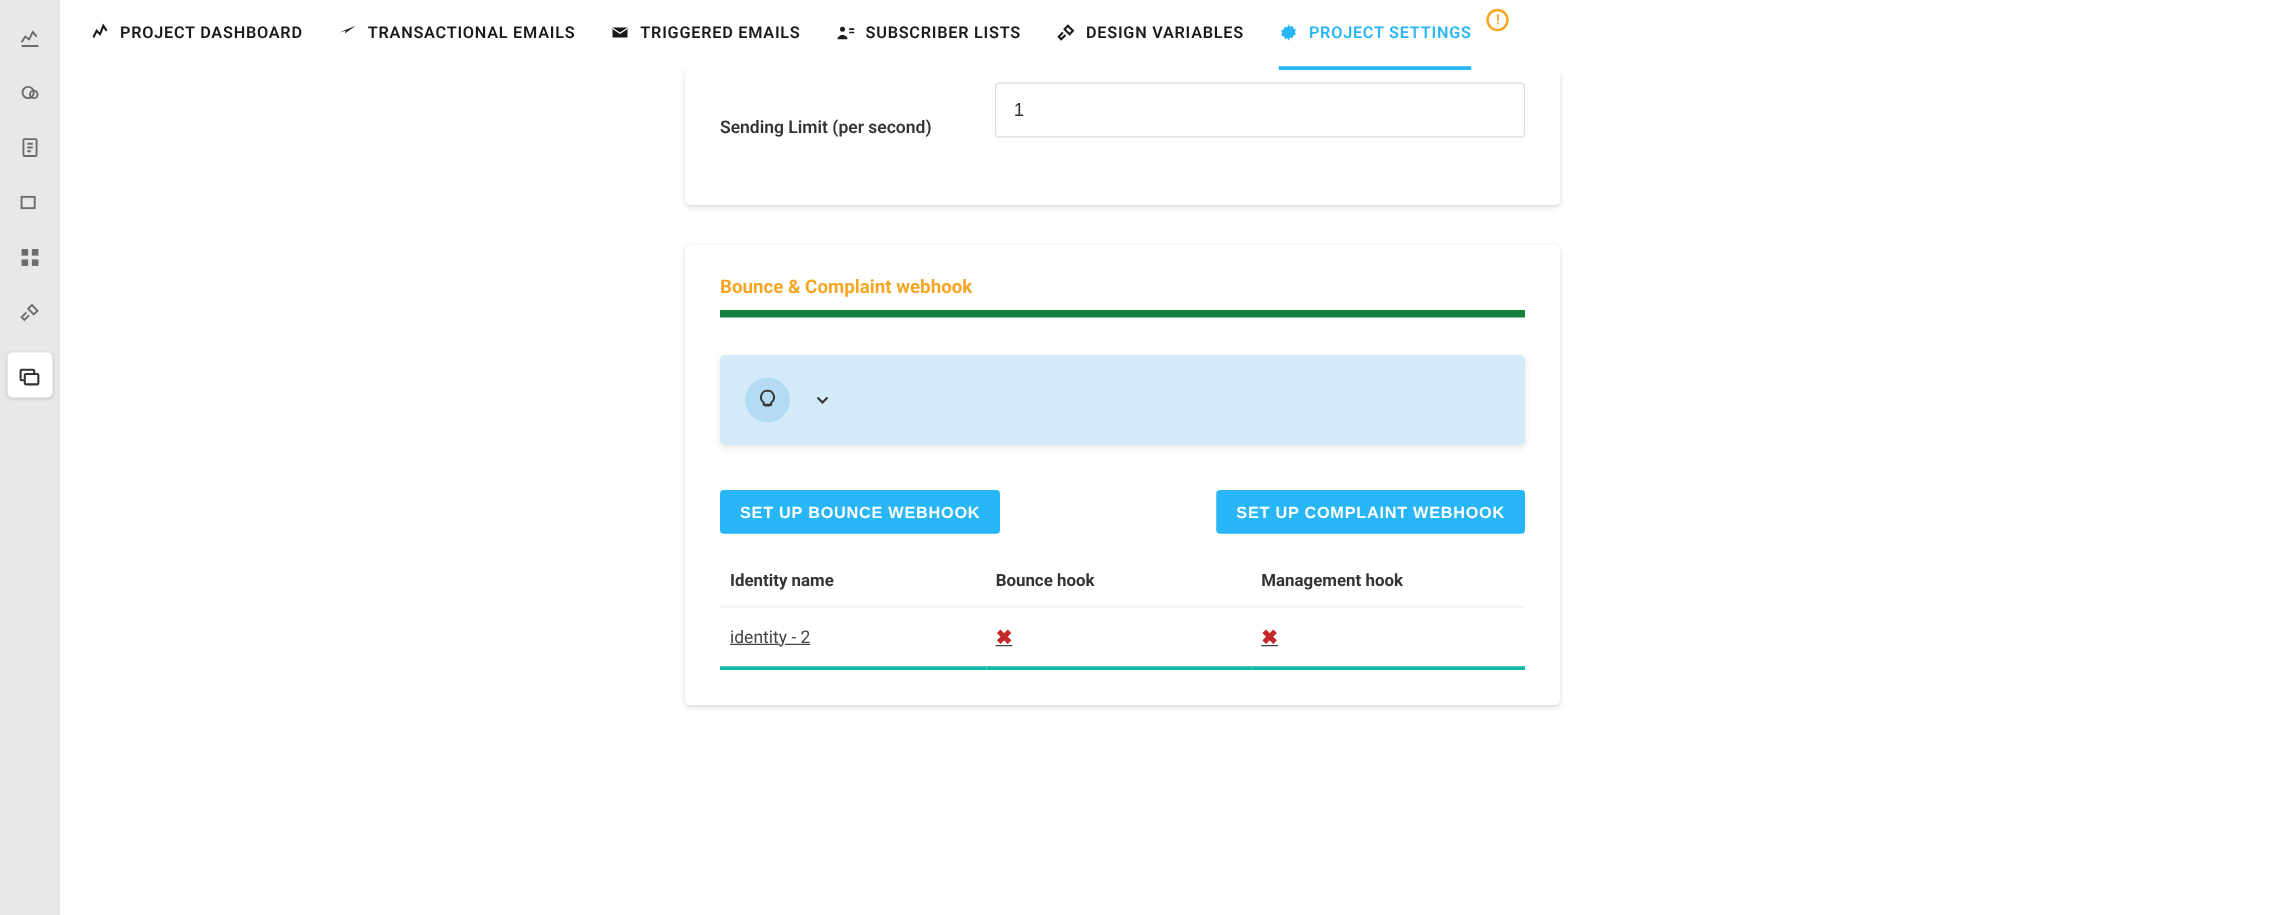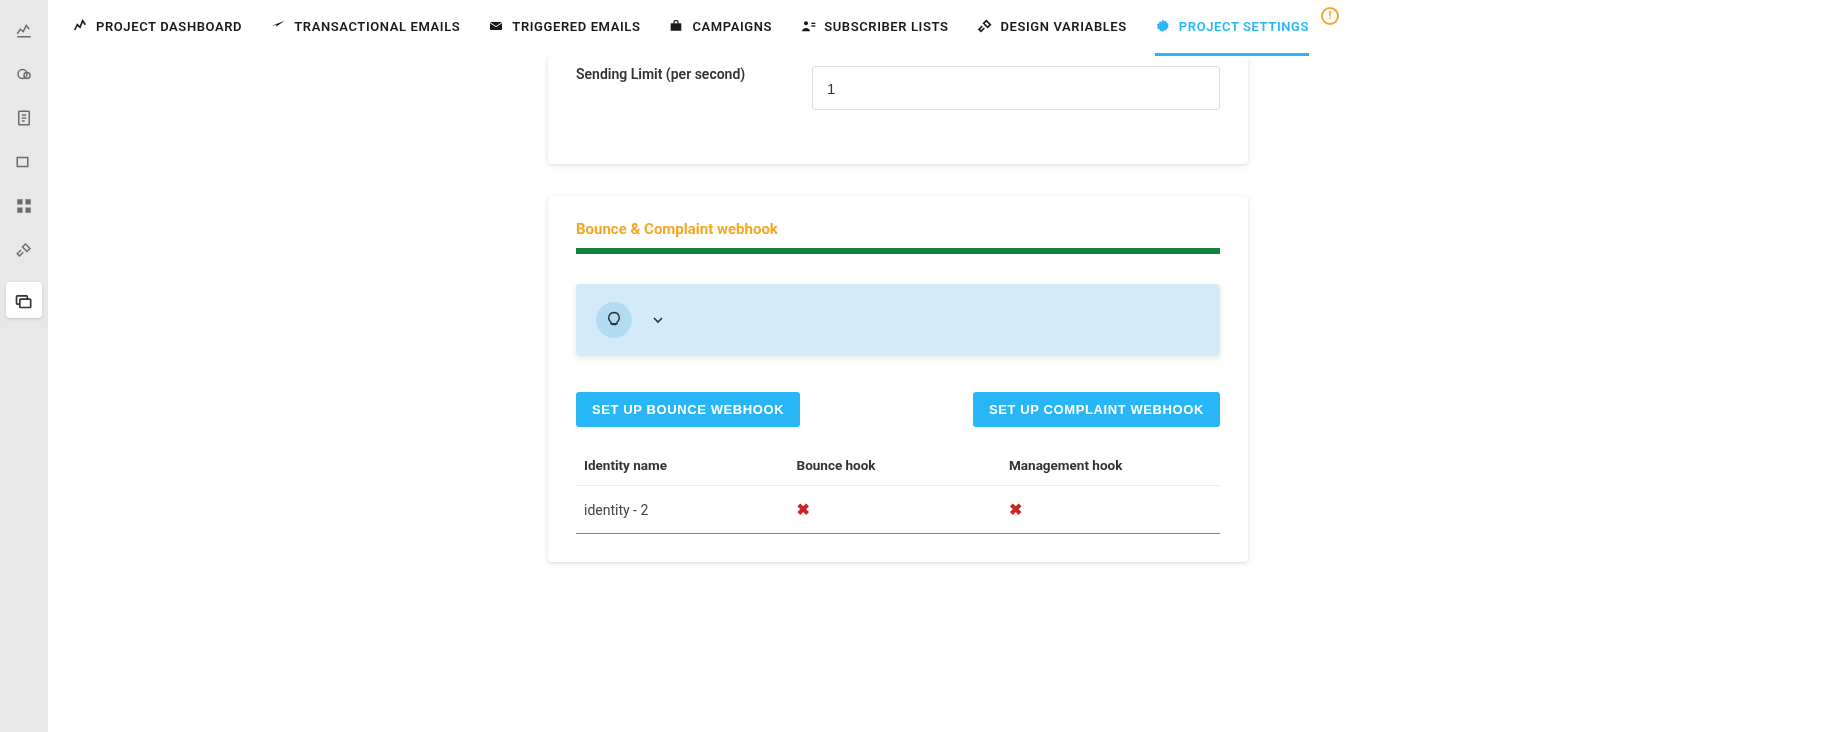--- a/index.html
+++ b/index.html
@@ -17,39 +17,39 @@
 .tab { display: flex; align-items: center; gap: 8px; font-size: 13px; font-weight: 600; letter-spacing: 0.6px; color: #1a1a1a; cursor: pointer; height: 56px; border-bottom: 3px solid transparent; text-transform: uppercase; }
 .tab.active { color: #29b6f6; border-bottom-color: #29b6f6; }
 .tab .ticon { display: inline-flex; width: 16px; height: 16px; }
 .alert-badge { width: 18px; height: 18px; border: 2px solid #f5a623; border-radius: 50%; display: flex; align-items: center; justify-content: center; color: #f5a623; font-size: 11px; font-weight: 700; margin-left: -16px; margin-top: -24px; }
 
 .content { flex: 1; overflow-y: auto; background: #fff; padding: 0 0 40px 0; }
 .content-inner { max-width: 700px; margin: 0 auto 0 500px; }
 
 .card { background: #fff; border-radius: 4px; box-shadow: 0 1px 3px rgba(0,0,0,0.1), 0 2px 8px rgba(0,0,0,0.06); margin-bottom: 32px; padding: 0 28px 28px 28px; }
 
-.form-row { display: flex; align-items: flex-start; gap: 36px; padding-top: 10px; padding-bottom: 26px; }
+.form-row { display: flex; align-items: flex-end; gap: 20px; padding-top: 10px; padding-bottom: 26px; }
 .form-label { flex: 0 0 200px; font-size: 14px; font-weight: 600; color: #333; }
 .form-input { flex: 1; height: 44px; border: 1px solid #ddd; border-radius: 3px; padding: 0 14px; font-size: 15px; color: #333; }
 
 .btn { background: #29b6f6; color: #fff; border: none; border-radius: 3px; font-size: 13px; font-weight: 600; letter-spacing: 0.6px; padding: 10px 16px; cursor: pointer; text-transform: uppercase; }
 
 .section-title { color: #f5a623; font-size: 15px; font-weight: 700; padding: 24px 0 10px 0; border-bottom: 6px solid #15803d; }
 
 .info-banner { background: #d3ebf9; border-radius: 4px; margin: 30px 0 0 0; padding: 18px 20px; display: flex; align-items: center; gap: 18px; box-shadow: 0 2px 6px rgba(0,0,0,0.1); }
 .info-icon-circle { width: 36px; height: 36px; border-radius: 50%; background: #b3dcf2; display: flex; align-items: center; justify-content: center; color: #333; }
 .info-title { flex: 1; font-size: 15px; font-weight: 700; color: #29b6f6; }
 .chevron { color: #333; }
 
 .btn-row { display: flex; justify-content: space-between; margin-top: 36px; }
 
 .table { width: 100%; border-collapse: collapse; margin-top: 18px; }
 .table th { text-align: left; font-size: 13.5px; font-weight: 700; color: #333; padding: 12px 8px; }
 .table td { font-size: 14px; padding: 14px 8px; border-top: 1px solid #eee; color: #444; }
-.table tr:last-child td { border-bottom: 1px solid #14b8a6; }
+.table tr:last-child td { border-bottom: 3px solid #14b8a6; text-decoration: underline; }
 .xmark { color: #c62828; font-weight: 900; font-size: 16px; }
 
 svg { display: block; }
 </style>
 </head>
 <body>
 
 <div class="app">
   <div class="sidebar">
     <div class="sidebar-icon">
@@ -121,29 +121,20 @@
         <span>TRANSACTIONAL EMAILS</span>
       </div>
       <div class="tab">
         <span class="ticon">
             <svg width="16" height="16" viewBox="0 0 24 24" fill="currentColor">
               <rect x="3" y="6" width="18" height="12" rx="1"></rect>
               <path d="M3 7l9 6 9-6" stroke="#fff" stroke-width="1.5" fill="none"></path>
             </svg>
           </span>
         <span>TRIGGERED EMAILS</span>
-      </div>
-      <div class="tab">
-        <span class="ticon">
-            <svg width="16" height="16" viewBox="0 0 24 24" fill="currentColor">
-              <rect x="4" y="8" width="16" height="11" rx="1"></rect>
-              <path d="M9 8V6a2 2 0 012-2h2a2 2 0 012 2v2" fill="none" stroke="currentColor" stroke-width="2"></path>
-            </svg>
-          </span>
-        <span>CAMPAIGNS</span>
       </div>
       <div class="tab">
         <span class="ticon">
             <svg width="16" height="16" viewBox="0 0 24 24" fill="currentColor">
               <circle cx="9" cy="8" r="3"></circle>
               <path d="M3 20c0-3 3-5 6-5s6 2 6 5"></path>
               <line x1="17" y1="8" x2="23" y2="8" stroke="currentColor" stroke-width="2"></line>
               <line x1="17" y1="12" x2="23" y2="12" stroke="currentColor" stroke-width="2"></line>
             </svg>
           </span>

